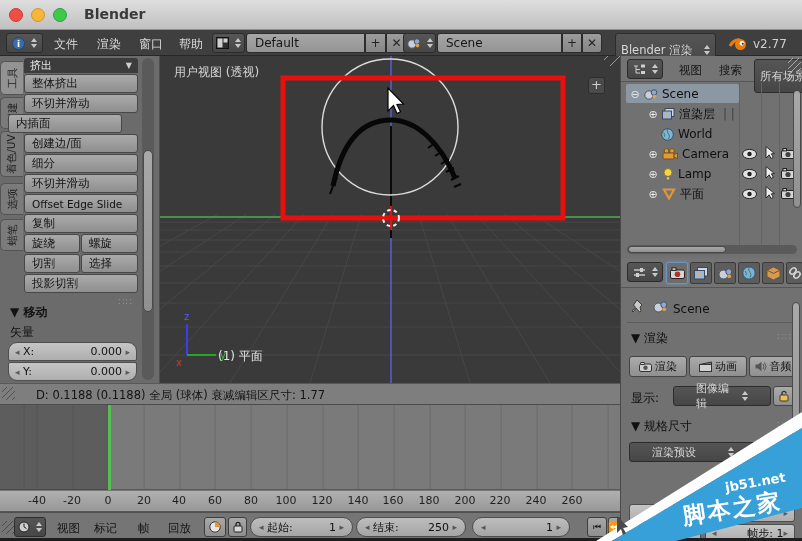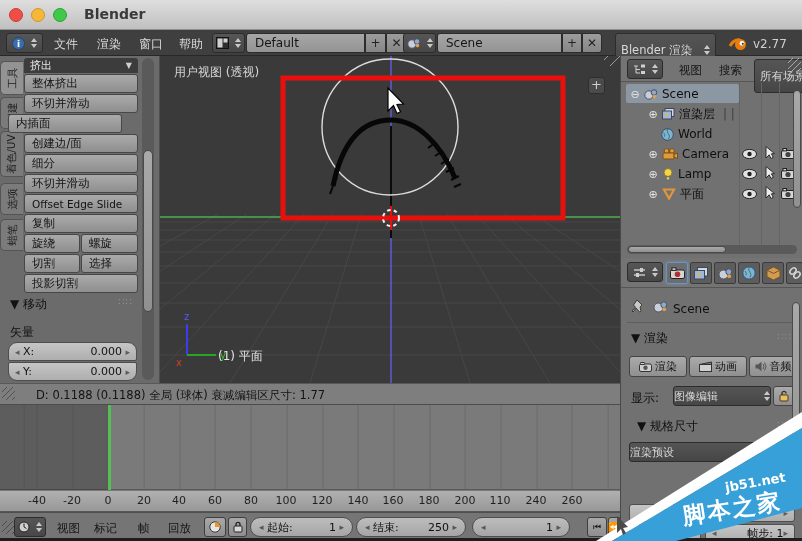--- a/index.html
+++ b/index.html
@@ -102,21 +102,21 @@
   .props{position:absolute;left:620px;top:258px;width:182px;height:283px;background:#717171;border-left:1px solid #4a4a4a;}
   .pheader{position:absolute;left:0;top:0;width:182px;height:30px;background:#747474;border-bottom:1px solid #565656;}
   .tabicon{position:absolute;top:4px;width:22px;height:22px;background:#5d5d5d;border:1px solid #3c3c3c;
     border-radius:2px;display:flex;align-items:center;justify-content:center;}
   .tabicon.active{background:#6d6d6d;border:1px solid #6a93c8;box-shadow:0 0 3px #6a93c8;}
   .ptext{position:absolute;font-size:12px;color:#101010;}
   .sep{position:absolute;height:1px;background:#5d5d5d;width:170px;left:6px;}
   .rbtn{position:absolute;height:21px;background:linear-gradient(#ababab,#8f8f8f);border:1px solid #454545;
     border-radius:3px;color:#121212;font-size:11px;display:flex;align-items:center;justify-content:center;gap:3px;}
   .ddd{position:absolute;height:20px;background:linear-gradient(#555,#464646);border:1px solid #2c2c2c;
-    border-radius:3px;color:#d8d8d8;font-size:11px;display:flex;align-items:center;justify-content:space-between;padding:0 0;}
+    border-radius:3px;color:#d8d8d8;font-size:11px;display:flex;align-items:center;justify-content:space-between;padding:0 22px;}
 
   .botline{position:absolute;left:0;top:538px;width:802px;height:3px;background:#1e1e1e;}
   .grip{position:absolute;width:13px;height:13px;
     background:repeating-linear-gradient(135deg,transparent 0 3px,rgba(255,255,255,.5) 3px 4.2px);}
   .gripd{position:absolute;width:13px;height:13px;
     background:repeating-linear-gradient(135deg,transparent 0 3px,rgba(0,0,0,.35) 3px 4.2px);}
   .wm{position:absolute;left:0;top:0;width:802px;height:541px;pointer-events:none;z-index:60;}
 </style>
 </head>
 <body>
@@ -224,21 +224,21 @@
     <div class="tbtn" style="left:24px;top:158px;width:114px">复制</div>
     <div class="tbtn" style="left:24px;top:178px;width:56px">旋绕</div>
     <div class="tbtn" style="left:81px;top:178px;width:57px">螺旋</div>
     <div class="tbtn" style="left:24px;top:198px;width:56px">切割</div>
     <div class="tbtn" style="left:81px;top:198px;width:57px">选择</div>
     <div class="tbtn" style="left:24px;top:218px;width:114px">投影切割</div>
 
     <div class="scrolltrack" style="left:142px;top:2px;width:12px;height:322px"></div>
     <div class="scrollthumb" style="left:143px;top:94px;width:10px;height:162px"></div>
 
-    <div class="darkpaneltitle" style="left:10px;top:240px;font-weight:normal">▼ 移动</div>
+    <div class="darkpaneltitle" style="left:10px;top:248px;font-weight:bold">▼ 移动</div>
     <div class="gripdots" style="left:118px;top:240px">∷∷</div>
     <div class="darkpaneltitle" style="left:10px;top:268px">矢量</div>
     <div class="nfield" style="left:8px;top:286px;width:129px;height:19px;border-radius:9px 9px 2px 2px">
       <span class="arr">◂</span>&nbsp;
       <span class="lab">X:</span>
       <span class="val">0.000</span>&nbsp;
       <span class="arr">▸</span>
     </div>
     <div class="nfield" style="left:8px;top:306px;width:129px;height:19px;border-radius:2px 2px 9px 9px">
       <span class="arr">◂</span>&nbsp;
@@ -325,21 +325,21 @@
       <span class="tick" style="left:124px">20</span>
       <span class="tick" style="left:159px">40</span>
       <span class="tick" style="left:195px">60</span>
       <span class="tick" style="left:231px">80</span>
       <span class="tick" style="left:266px">100</span>
       <span class="tick" style="left:302px">120</span>
       <span class="tick" style="left:338px">140</span>
       <span class="tick" style="left:373px">160</span>
       <span class="tick" style="left:409px">180</span>
       <span class="tick" style="left:445px">200</span>
-      <span class="tick" style="left:480px">110</span>
+      <span class="tick" style="left:480px">220</span>
       <span class="tick" style="left:516px">240</span>
       <span class="tick" style="left:552px">260</span>
     </div>
     <div class="tlheader">
       <div class="gripd" style="left:2px;top:8px"></div>
       <div class="darkbtn" style="left:14px;top:4px;width:32px">
         <svg width="12" height="12">
           <circle cx="6" cy="6" r="5" fill="#cfcfcf" stroke="#222"></circle>
           <path d="M6,6 L6,2.5 M6,6 L8.5,7.5" stroke="#222" fill="none"></path>
         </svg>
@@ -631,21 +631,21 @@
           <i class="d"></i>
         </span>
     </div>
     <div class="rbtn" style="left:152px;top:128px;width:22px;height:20px">
       <svg width="10" height="12">
           <rect x="1" y="5" width="8" height="6" rx="1" fill="#e8c060" stroke="#4a3a10"></rect>
           <path d="M3,5 V3.4 A2,2 0 0,1 7,3.4" fill="none" stroke="#333" stroke-width="1.3"></path>
         </svg>
     </div>
 
-    <span class="ptext" style="left:16px;top:160px">▼ 规格尺寸</span>
+    <span class="ptext" style="left:10px;top:160px">▼ 规格尺寸</span>
     <span class="gripdots" style="left:156px;top:161px">∷∷</span>
 
     <div class="ddd" style="left:8px;top:184px;width:128px">
       <span>渲染预设</span>
       <span class="updn">
           <i class="u"></i>
           <i class="d"></i>
         </span>
     </div>
     <div class="rbtn" style="left:138px;top:184px;width:19px;height:20px">+</div>

